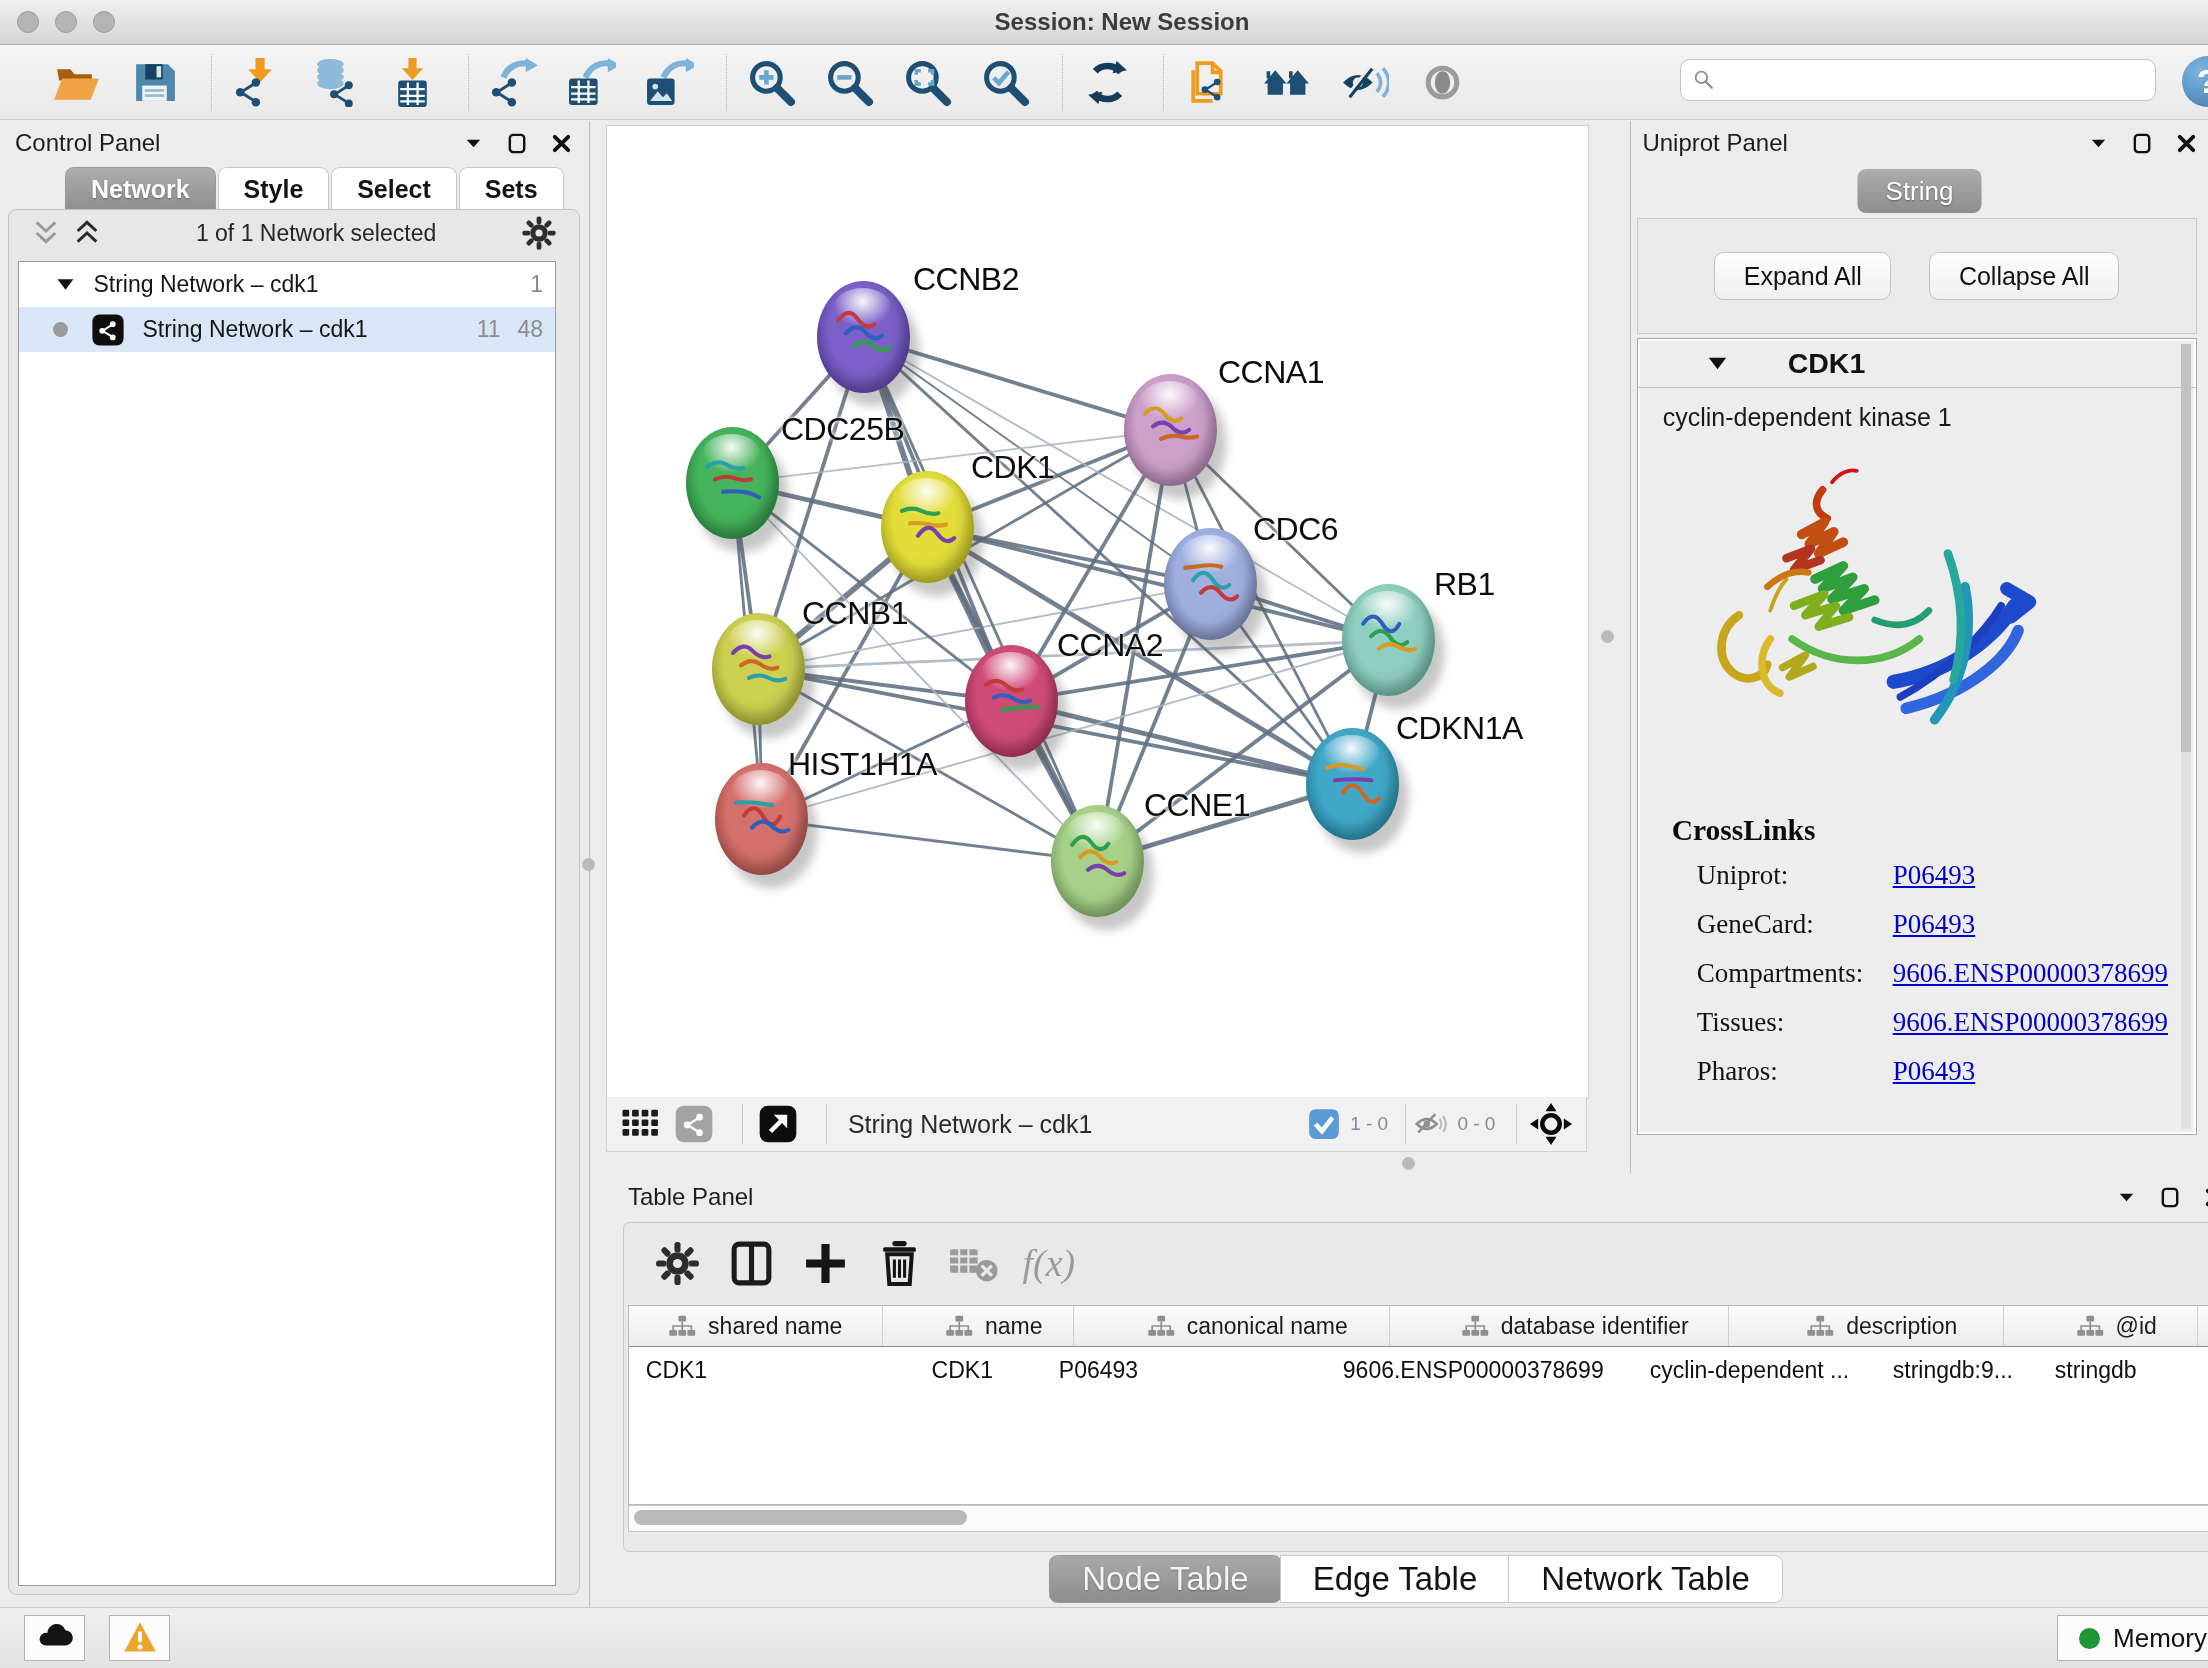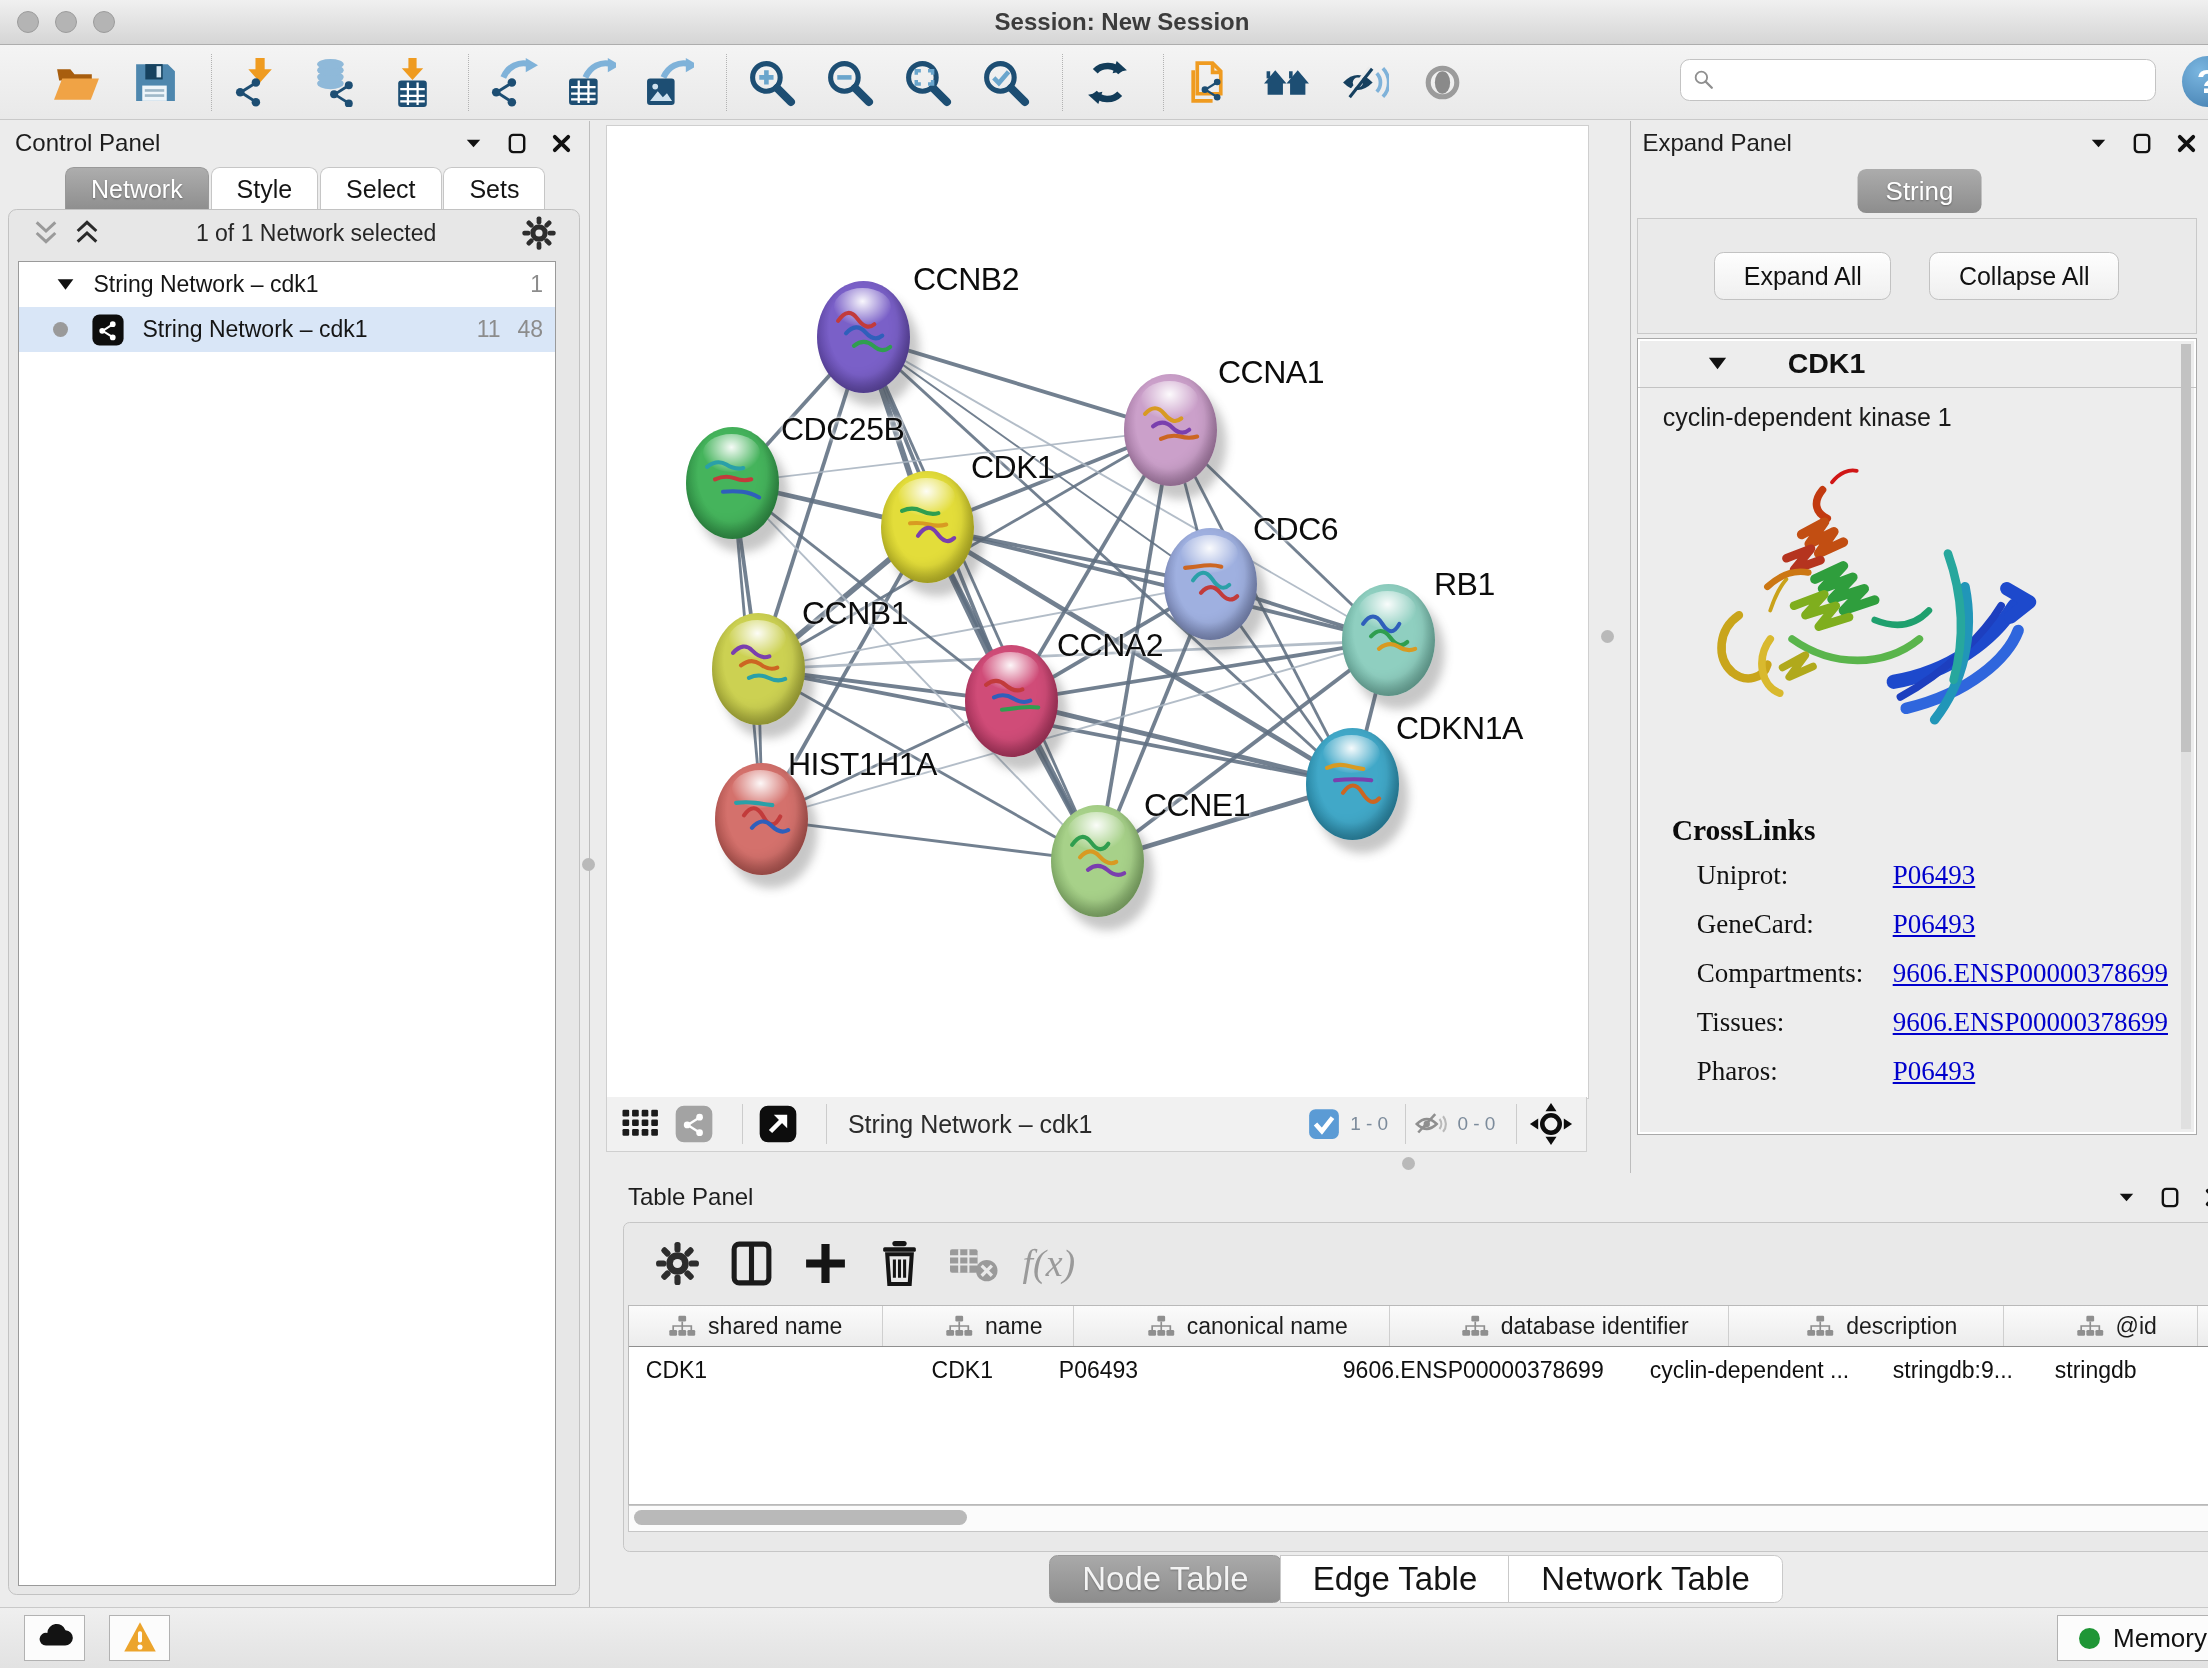--- a/index.html
+++ b/index.html
@@ -24,21 +24,21 @@
   .search-field .icon{width:25px;height:25px;}
   .help-btn{position:absolute;right:11.4px;top:10.5px;width:51px;height:51px;border-radius:50%;
     background:radial-gradient(circle at 35% 30%,#7ab6e0,#3e79ab);color:#fff;font-size:34px;font-weight:bold;
     display:flex;align-items:center;justify-content:center;}
   
   .panel-header{display:flex;align-items:center;font-size:24px;color:#1d1d1d;height:44px;}
   .win-controls{margin-left:auto;display:flex;align-items:center;gap:19px;}
   .wc{width:25px;height:25px;display:flex;align-items:center;justify-content:center;}
   .wc svg{width:23px;height:23px;}
   .tab{height:42px;padding:0 25px;font-size:25px;display:flex;align-items:center;background:#fff;
-    border:1.9px solid #c6c6c6;border-bottom:none;border-radius:8.6px 8.6px 0 0;margin-right:1.9px;color:#141414;}
+    border:1.9px solid #c6c6c6;border-bottom:none;border-radius:8.6px 8.6px 0 0;margin-right:1.9px;color:#141414;font-weight:bold;}
   .tab.active{background:linear-gradient(#adadad,#8e8e8e);color:#fff;border-color:#999;
     text-shadow:0 1px 1.9px rgba(0,0,0,.35);}
   
   .control-panel{position:absolute;left:0;top:121px;width:590px;height:1487px;box-sizing:border-box;
     border-right:1.9px solid #bdbdbd;background:#ececec;}
   .cp-header{padding:0 15px;}
   .cp-tabs{position:absolute;left:65px;top:46px;display:flex;}
   .cp-box{position:absolute;left:7.6px;right:9.5px;top:88px;bottom:13.3px;background:#e7e7e7;
     border:1.9px solid #c2c2c2;border-radius:8.6px;}
   .cp-subheader{height:46px;display:flex;align-items:center;padding:0 21px;}
@@ -651,21 +651,21 @@
           </svg></span>
     </span>
   </div>
 
   <span class="splitter-dot" style="left:582px;top:858px;"></span>
   <span class="splitter-dot" style="left:1601px;top:630px;"></span>
   <span class="splitter-dot" style="left:1402px;top:1157px;"></span>
 
   <div class="results-panel">
     <div class="panel-header rp-header">
-      <span>Expand Panel</span>
+      <span>Uniprot Panel</span>
       <span class="win-controls">
         <span class="wc">
             <svg viewBox="0 0 48 48" width="100%" height="100%">
               <path d="M10 16h28l-14 16z" fill="#111"></path>
             </svg>
           </span>
         <span class="wc">
             <svg viewBox="0 0 48 48" width="100%" height="100%">
               <rect x="8" y="6" width="30" height="36" rx="7" fill="none" stroke="#111" stroke-width="5"></rect>
             </svg>

